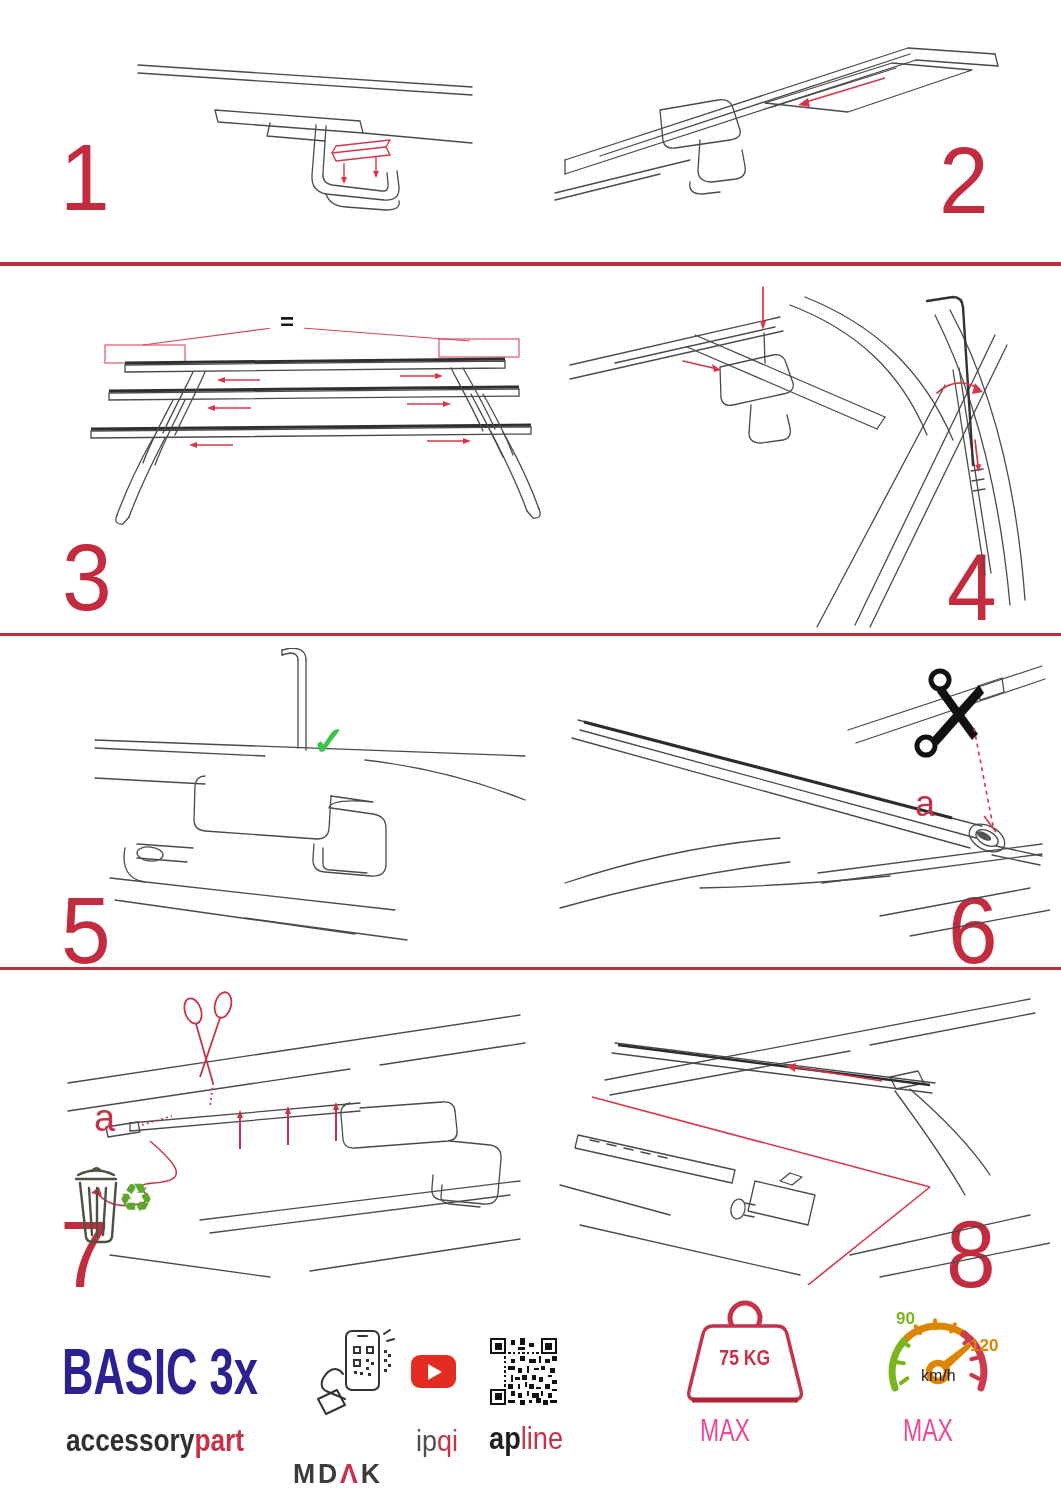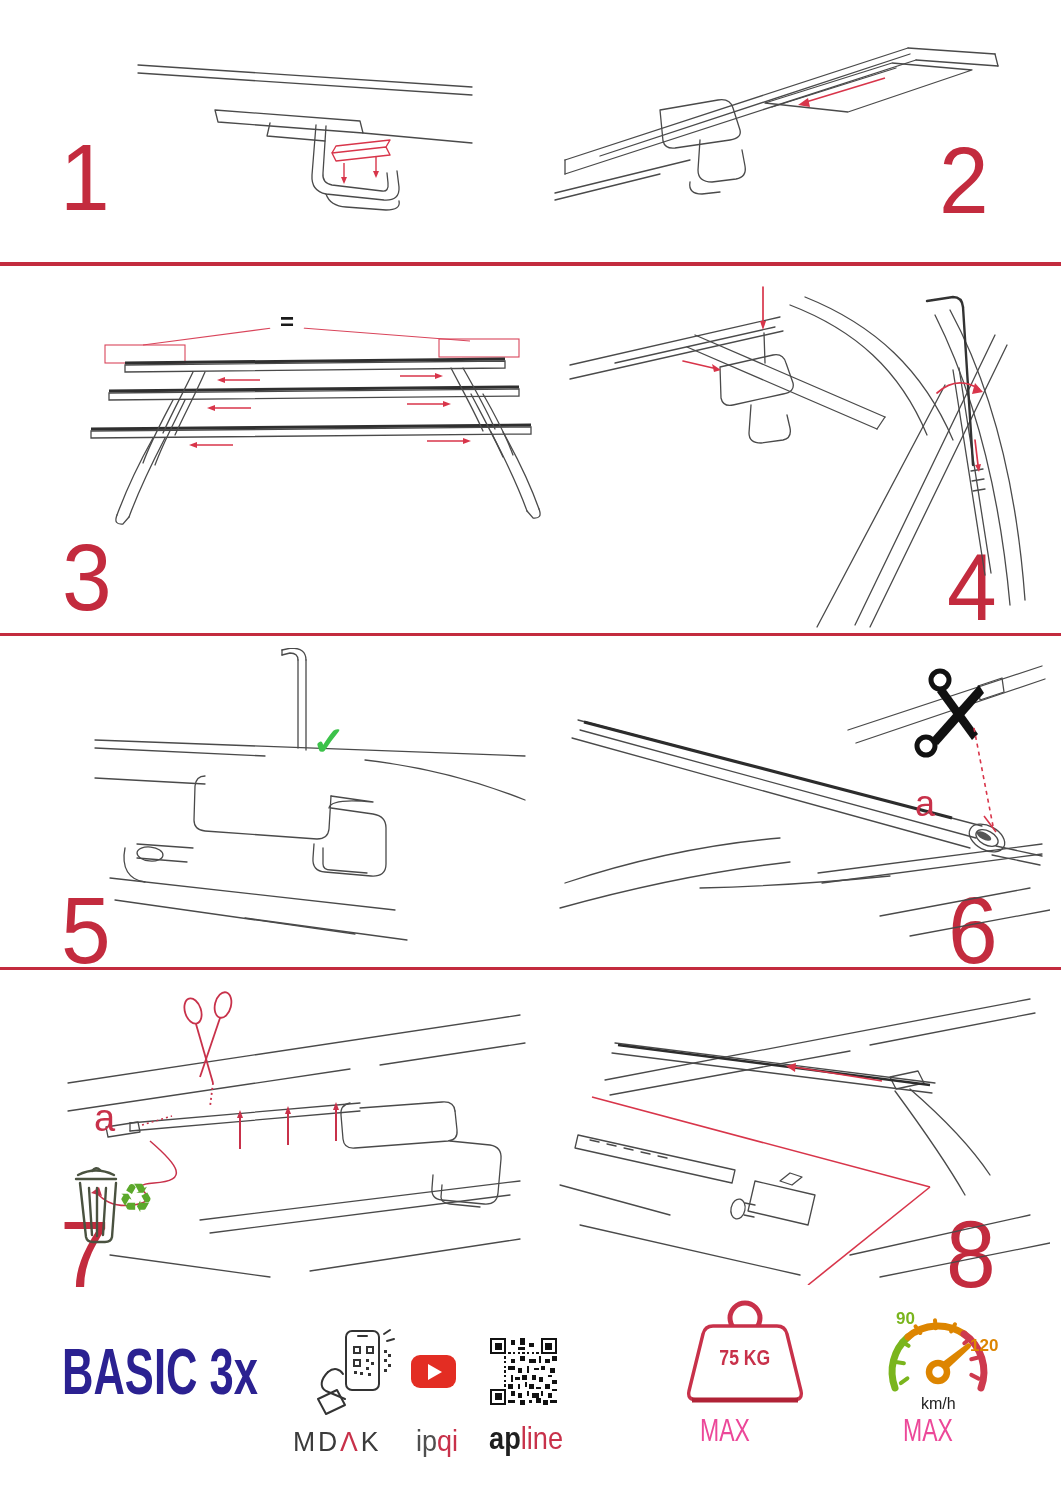--- a/index.html
+++ b/index.html
@@ -12,21 +12,21 @@
            transform:scaleX(.95);transform-origin:50% 50%;}
   .cutlabel{position:absolute;color:#C8314A;font-weight:400;}
   .eqcircle{position:absolute;width:36px;height:36px;border:2px solid #D9455B;border-radius:50%;
             display:flex;align-items:center;justify-content:center;background:#fff;}
   .eqcircle span{font-size:24px;font-weight:700;color:#1a1a1a;line-height:1;}
   .check{position:absolute;color:#3CC24A;font-size:40px;font-weight:700;}
   .cond{display:inline-block;transform-origin:0 50%;}
   .title{position:absolute;color:#2B2191;font-size:64px;font-weight:600;line-height:1;white-space:nowrap;}
   .brand{position:absolute;font-size:32px;font-weight:700;line-height:1;white-space:nowrap;}
   .brand .b1{color:#332F2F;} .brand .b2{color:#C8314A;}
-  .mdak{position:absolute;font-size:28px;font-weight:400;letter-spacing:3px;line-height:1;}
+  .mdak{position:absolute;font-size:28px;font-weight:700;letter-spacing:3px;line-height:1;margin-top:32px;}
   .mdak .g{color:#3B3B3B;} .mdak .r{color:#C8314A;}
   .ipqi{position:absolute;font-size:30px;font-weight:400;line-height:1;}
   .ipqi .g{color:#4F4F4F;} .ipqi .r{color:#C8314A;}
   .apline{position:absolute;font-size:32px;line-height:1;}
   .apline .b{color:#1F1F1F;font-weight:700;} .apline .r{color:#C8314A;font-weight:400;}
   .ytbtn{position:absolute;left:411px;top:1355px;width:45px;height:33px;background:#E32D23;border-radius:9px;
          display:flex;align-items:center;justify-content:center;}
   .ytbtn .tri{width:0;height:0;border-left:14px solid #fff;border-top:8px solid transparent;border-bottom:8px solid transparent;margin-left:3px;}
   .maxlbl{position:absolute;color:#ec4899;font-size:32px;font-weight:500;line-height:1;}
   .kmh{position:absolute;color:#222;font-size:16px;line-height:1;}
@@ -343,20 +343,23 @@
     <g stroke="#D8354A" fill="none" stroke-width="1.6">
       <path d="M332,96 L244,82"></path>
         <path d="M42,112 L380,202"></path>
         <path d="M258,300 L380,202"></path>
     </g>
     <polygon points="246,78 245,87 236,81" fill="#D8354A"></polygon>
   </svg>
 
   <span class="title cond" style="left:62px;top:1340px;transform:scaleX(.68);">BASIC 3x</span>
 
+  <span class="brand" style="left:66px;top:1424px;">
+    <span class="cond" style="transform:scaleX(.82);"><span class="b1">accessory</span><span class="b2">part</span></span>
+  </span>
 
   <svg class="abs" style="left:308px;top:1326px;" width="90" height="95" viewBox="0 0 90 95">
     <g stroke="#333" fill="none" stroke-width="2" stroke-linecap="round" stroke-linejoin="round">
       <rect x="38" y="5" width="33" height="59" rx="6"></rect>
       <path d="M50,10 L59,10"></path>
       <path d="M76,8 L82,4"></path>
         <path d="M79,15 L86,13"></path>
       <path d="M20,46 C13,53 11,61 18,65 L37,73"></path>
       <path d="M20,46 C26,41 32,43 35,48"></path>
       <path d="M10,73 L29,64 L37,79 L18,88 Z"></path>
@@ -497,18 +500,18 @@
       <path d="M82,24.3 L78.1,31.5" stroke="#DD8500"></path>
       <path d="M97.7,38 L91.3,43.2" stroke="#CE3A4E"></path>
       <path d="M106.2,57.2 L98.3,59.3" stroke="#CE3A4E"></path>
       <path d="M105.6,78.6 L98.3,74.9" stroke="#CE3A4E"></path>
     </g>
     <path d="M59,70 L64,79 L97,48 Q100,45 95,43 Z" fill="#DD8500"></path>
     <circle cx="65" cy="72" r="9" stroke="#DD8500" stroke-width="6.5" fill="#fff"></circle>
   </svg>
   <span class="sp60" style="left:896px;top:1309px;">90</span>
   <span class="sp120" style="left:970px;top:1336px;">120</span>
-  <span class="kmh" style="left:921px;top:1396px;">km/h</span>
+  <span class="kmh" style="left:921px;top:1368px;">km/h</span>
   <span class="maxlbl" style="left:903px;top:1414px;">
     <span class="cond" style="transform:scaleX(.72);">MAX</span>
   </span>
 
 </div>
 
 </body></html>

